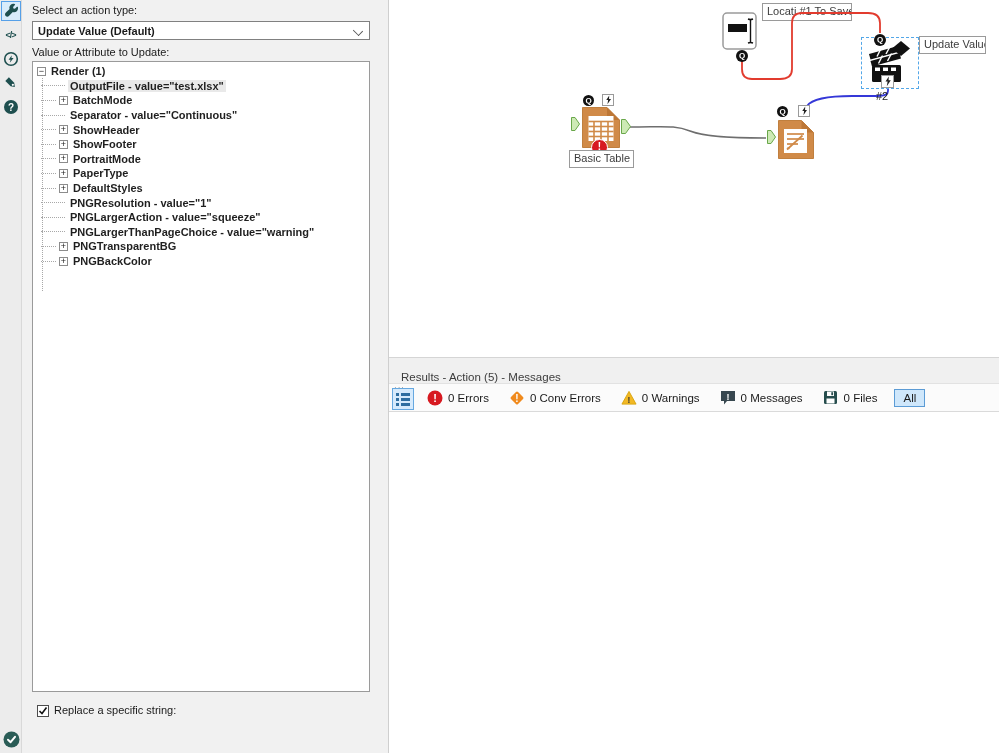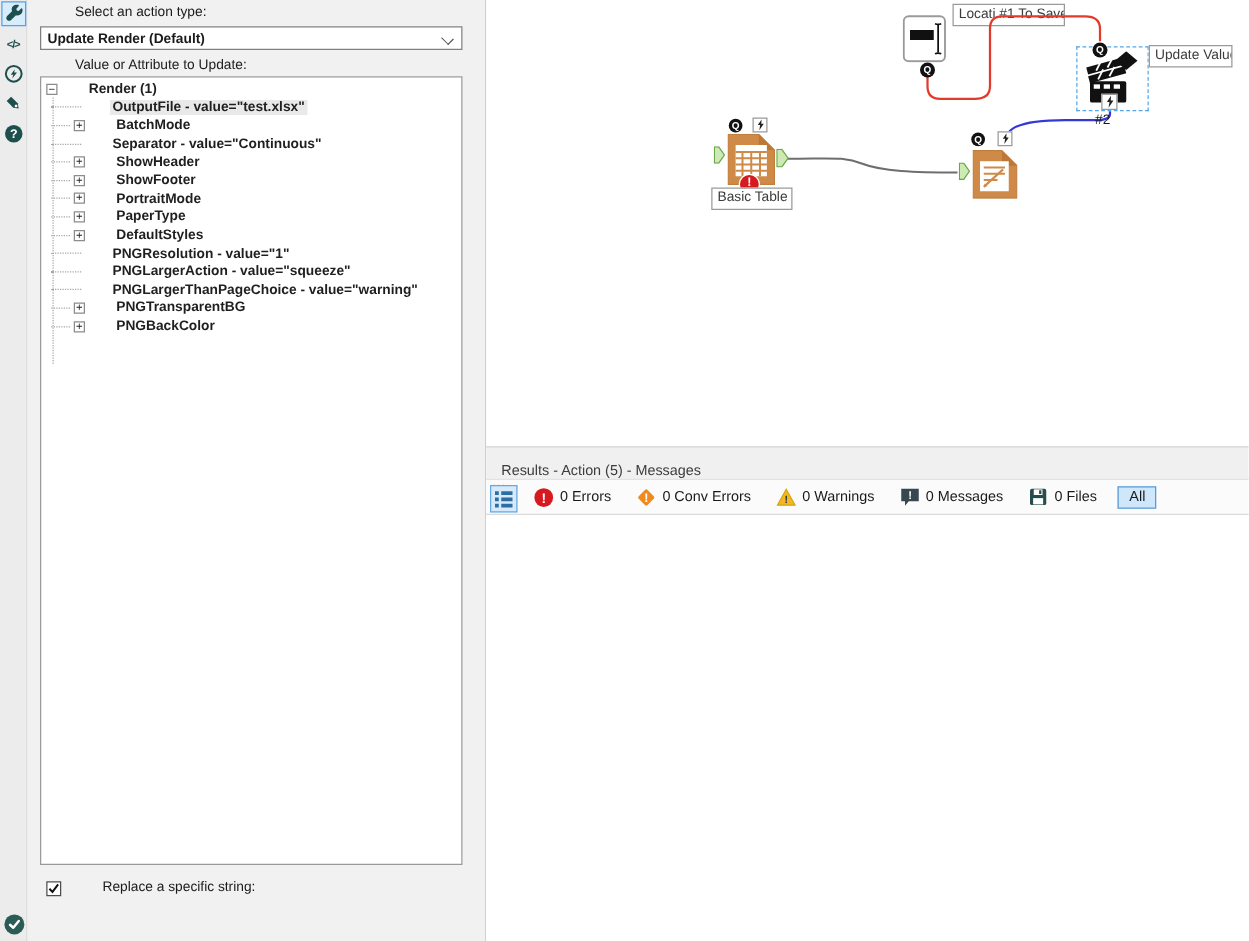--- a/index.html
+++ b/index.html
@@ -8,33 +8,33 @@
   
   .left-strip{position:absolute;left:0;top:0;width:22px;height:753px;background:#ececec;
               border-right:1px solid #d9d9d9;display:flex;flex-direction:column;align-items:center;padding-top:1px;box-sizing:border-box;}
   .strip-btn{width:20px;height:20px;display:flex;align-items:center;justify-content:center;margin-bottom:4px;box-sizing:border-box;}
   .strip-btn.sel{background:#d9ecfb;border:1px solid #56a0e8;}
   .strip-btn svg{display:block;}
   .code-txt{font-weight:700;font-size:9px;color:#1e4f4f;letter-spacing:-1px;}
   .bottom-check{position:absolute;left:3px;top:731px;}
   
   .config-panel{position:absolute;left:22px;top:0;width:366px;height:753px;background:#f1f1f1;box-sizing:border-box;}
-  .cfg-label{position:absolute;font-size:11px;color:#1a1a1a;margin-left:28px;}
+  .cfg-label{position:absolute;font-size:11px;color:#1a1a1a;}
   .dropdown{position:absolute;left:10px;top:21px;width:338px;height:19px;background:#fff;border:1px solid #808080;
             box-sizing:border-box;display:flex;align-items:center;padding-left:5px;font-size:11px;font-weight:700;color:#1a1a1a;}
   .dd-chev{position:absolute;right:7px;top:5px;width:7px;height:7px;border-right:1.4px solid #555;border-bottom:1.4px solid #555;
            transform:rotate(45deg) scale(1,.8);}
   .tree-box{position:absolute;left:10px;top:61px;width:338px;height:631px;background:#fff;border:1px solid #9a9a9a;
             box-sizing:border-box;overflow:hidden;padding-top:2px;}
   .tree-vline{position:absolute;left:8.5px;top:16px;height:213px;border-left:1px dotted #a8a8a8;}
   .tree-row{position:relative;height:14.6px;display:flex;align-items:center;font-size:11px;font-weight:700;color:#1f1f1f;white-space:nowrap;}
   .dash{border-top:1px dotted #a8a8a8;height:0;margin-right:3px;}
   .expander{width:9px;height:9px;box-sizing:border-box;border:1px solid #8c8c8c;background:#fff;color:#1f1f1f;
             font-size:9px;line-height:6px;text-align:center;margin-right:3px;flex:none;font-weight:400;}
-  .tree-lbl{padding:0 2px;margin-left:20px;}
+  .tree-lbl{padding:0 2px;}
   .tree-lbl.sel{background:#e9e9e9;}
   .replace-check{position:absolute;left:15px;top:705px;width:12px;height:12px;background:#fff;border:1px solid #4d4d4d;box-sizing:border-box;}
   .replace-input{position:absolute;left:31px;top:722px;width:317px;height:21px;border:1px solid #808080;background:#fff;
                  font-family:"Liberation Sans",sans-serif;font-size:11px;font-weight:700;color:#111;padding:0 4px;box-sizing:border-box;margin-top:41px;}
   
   .vdivider{position:absolute;left:388px;top:0;width:1px;height:753px;background:#cfcfcf;}
   .canvas{position:absolute;left:389px;top:0;width:610px;height:356px;background:#fff;}
   .conn-label{position:absolute;background:#fff;border:1px solid #9a9a9a;font-size:11px;color:#3c3c3c;
               padding:1px 4px;box-sizing:border-box;height:18px;overflow:hidden;white-space:nowrap;}
   .wires{position:absolute;left:0;top:0;pointer-events:none;}
@@ -112,21 +112,21 @@
   <div class="bottom-check">
     <svg width="17" height="17" viewBox="0 0 17 17">
         <circle cx="8.5" cy="8.5" r="8" fill="#2a5c56"></circle>
       <polyline points="5,8.8 7.6,11.2 12,5.8" fill="none" stroke="#fff" stroke-width="2" stroke-linecap="round" stroke-linejoin="round"></polyline>
       </svg>
   </div>
 
   <div class="config-panel">
     <div class="cfg-label" style="left:10px;top:4px;">Select an action type:</div>
     <div class="dropdown">
-      <span>Update Render (Default)</span>
+      <span>Update Value (Default)</span>
       <span class="dd-chev"></span>
     </div>
     <div class="cfg-label" style="left:10px;top:46px;">Value or Attribute to Update:</div>
     <div class="tree-box">
       <div class="tree-vline"></div>
     <div class="tree-row">
           <span class="expander" style="margin-left:4px">−</span>
           <span class="tree-lbl">Render (1)</span>
         </div>
         <div class="tree-row">

